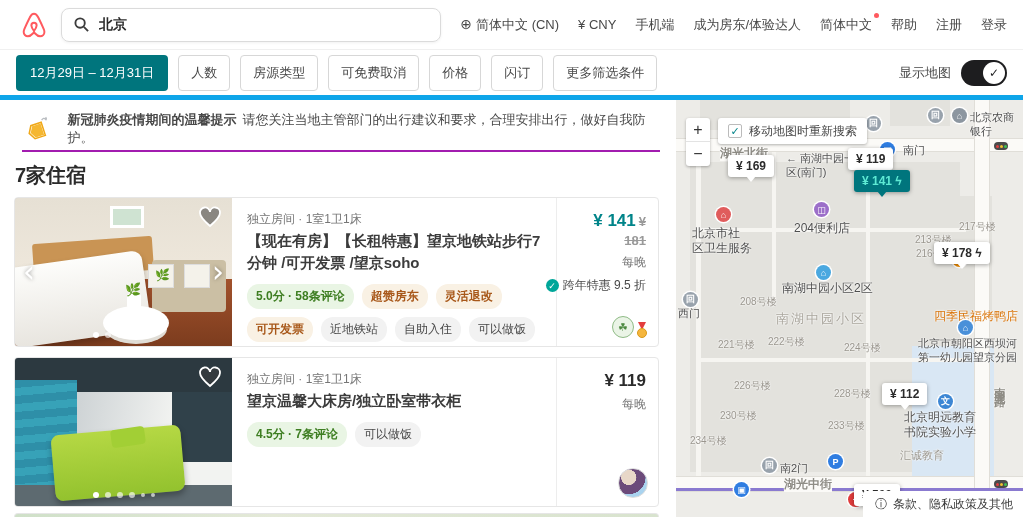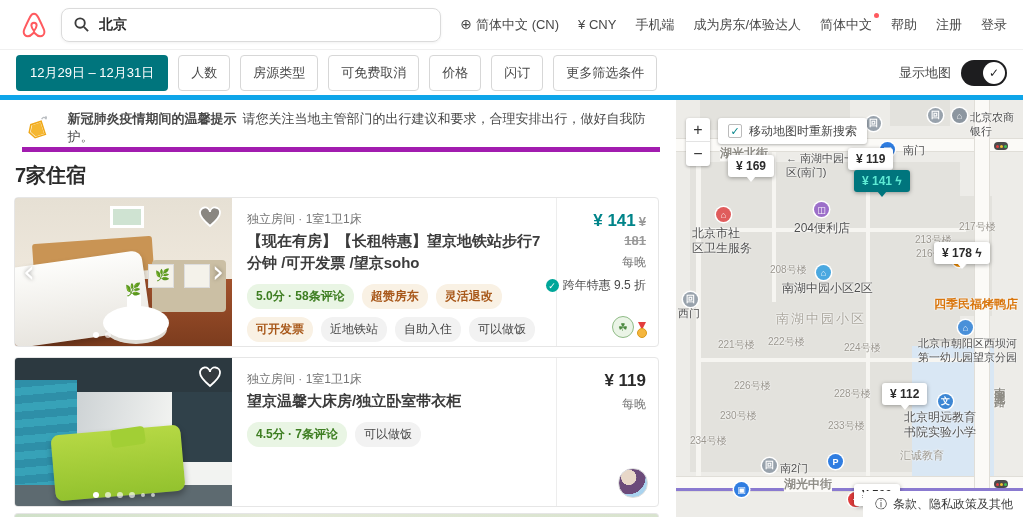--- a/index.html
+++ b/index.html
@@ -29,21 +29,21 @@
   .chip { background:#fff; color:#484848; font-size:13px; padding:8px 12px;
     border:1px solid #d7d7d7; border-radius:4px; font-family:inherit; cursor:pointer; white-space:nowrap; }
   .map-switch { margin-left:auto; display:flex; align-items:center; gap:10px; font-size:13px; }
   .toggle { width:46px; height:26px; border-radius:13px; background:#1d1d1f; position:relative; cursor:pointer; }
   .toggle .knob { position:absolute; top:2px; right:2px; width:22px; height:22px; border-radius:50%;
     background:#fff; display:flex; align-items:center; justify-content:center; font-size:12px; color:#1d1d1f; font-weight:bold;}
 
   
   .left { position:absolute; top:100px; left:0; width:676px; height:417px; background:#fff; overflow:hidden; }
   .notice { position:absolute; top:8px; left:22px; right:16px; height:44px; display:flex; align-items:center;
-    border-bottom:5px solid #a21caf; font-size:13px; }
+    border-bottom:2px solid #a21caf; font-size:13px; }
   .notice .txt { margin-left:16px; }
   .notice b { margin-right:6px; }
   .count { position:absolute; top:62px; left:15px; font-size:20px; font-weight:bold; color:#2b2b2b; }
 
   .card { position:absolute; left:14px; width:645px; height:150px; border:1px solid #e6e6e6;
     border-radius:4px; background:#fff; display:flex; overflow:hidden; cursor:pointer; }
   .photo { position:relative; width:217px; height:100%; flex:0 0 auto; overflow:hidden; background:#ccc; }
   .photo .shape { position:absolute; }
   .heart { position:absolute; top:8px; right:10px; z-index:5; cursor:pointer; }
   .arrow { position:absolute; top:50%; transform:translateY(-50%); color:#fff; font-size:30px; line-height:1;
@@ -91,21 +91,21 @@
   .road.h { border-top:1px solid #e0ded8; border-bottom:1px solid #e0ded8; }
   .road.v { border-left:1px solid #e0ded8; border-right:1px solid #e0ded8; }
   .lane { position:absolute; background:#f6f5f1; }
   .metro-line { position:absolute; background:#8a7ad0; }
   .map-label { position:absolute; font-size:11px; color:#5c5c5c; white-space:pre-line; line-height:1.25;
     text-shadow:0 0 2px #fff,0 0 2px #fff; }
   .map-label.bldg { color:#9a968e; font-size:10px; }
   .map-label.road { color:#8f8d86; font-weight:bold; }
   .map-label.area { color:#a9a59c; font-size:13px; letter-spacing:2px; }
   .map-label.area2 { color:#9a968e; font-size:11px; }
-  .map-label.orange { color:#d8750c; font-weight:bold; }
+  .map-label.orange { color:#d8750c; font-weight:normal;margin-top:12px; }
   .map-label.dark { color:#4f4f4f; }
   .map-label.vert { writing-mode:vertical-lr; letter-spacing:3px; color:#8f8d86; font-weight:bold;}
   .poi { position:absolute; width:15px; height:15px; border-radius:50%; color:#fff; font-size:9px; font-weight:bold;
     display:flex; align-items:center; justify-content:center; box-shadow:0 0 0 1.5px #fff; }
   .pin { position:absolute; background:#fff; color:#2b2b2b; font-size:12px; font-weight:bold;
     padding:4px 8px; border-radius:3px; box-shadow:0 1px 4px rgba(0,0,0,.35); white-space:nowrap; cursor:pointer; z-index:6;}
   .pin.teal { background:#00757d; color:#5eead4; z-index:7;}
   .pin.pointer:after { content:""; position:absolute; left:50%; bottom:-5px; margin-left:-5px;
     border-left:5px solid transparent; border-right:5px solid transparent; border-top:6px solid #fff; }
   .pin.teal.pointer:after { border-top-color:#00757d; }
@@ -356,21 +356,21 @@
       <div class="map-label road" style="left: 44px; top: 46px; font-size: 12px;">湖光北街</div>
       <div class="map-label dark" style="left: 110px; top: 52px;">← 南湖中园一
 区(南门)</div>
       <div class="map-label dark" style="left: 227px; top: 44px;">南门</div>
       <div class="map-label dark" style="left: 118px; top: 121px; font-size: 12px;">204便利店</div>
       <div class="map-label dark" style="left: 16px; top: 126px; font-size: 12px;">北京市社
 区卫生服务</div>
       <div class="map-label bldg" style="left: 239px; top: 115px; margin-top: 19px;">213号楼</div>
       <div class="map-label bldg" style="left: 283px; top: 121px;">217号楼</div>
       <div class="map-label bldg" style="left: 240px; top: 148px;">216号楼</div>
-      <div class="map-label bldg" style="left: 64px; top: 164px; margin-left: 30px;">208号楼</div>
+      <div class="map-label bldg" style="left: 64px; top: 196px;">208号楼</div>
       <div class="map-label dark" style="left: 106px; top: 181px; font-size: 12px;">南湖中园小区2区</div>
       <div class="map-label dark" style="left: 2px; top: 207px;">西门</div>
       <div class="map-label area" style="left: 100px; top: 211px;">南湖中园小区</div>
       <div class="map-label bldg" style="left: 42px; top: 239px;">221号楼</div>
       <div class="map-label bldg" style="left: 92px; top: 236px;">222号楼</div>
       <div class="map-label bldg" style="left: 168px; top: 242px;">224号楼</div>
       <div class="map-label dark" style="left: 242px; top: 237px;">北京市朝阳区西坝河
 第一幼儿园望京分园</div>
       <div class="map-label bldg" style="left: 58px; top: 280px;">226号楼</div>
       <div class="map-label bldg" style="left: 158px; top: 288px;">228号楼</div>

